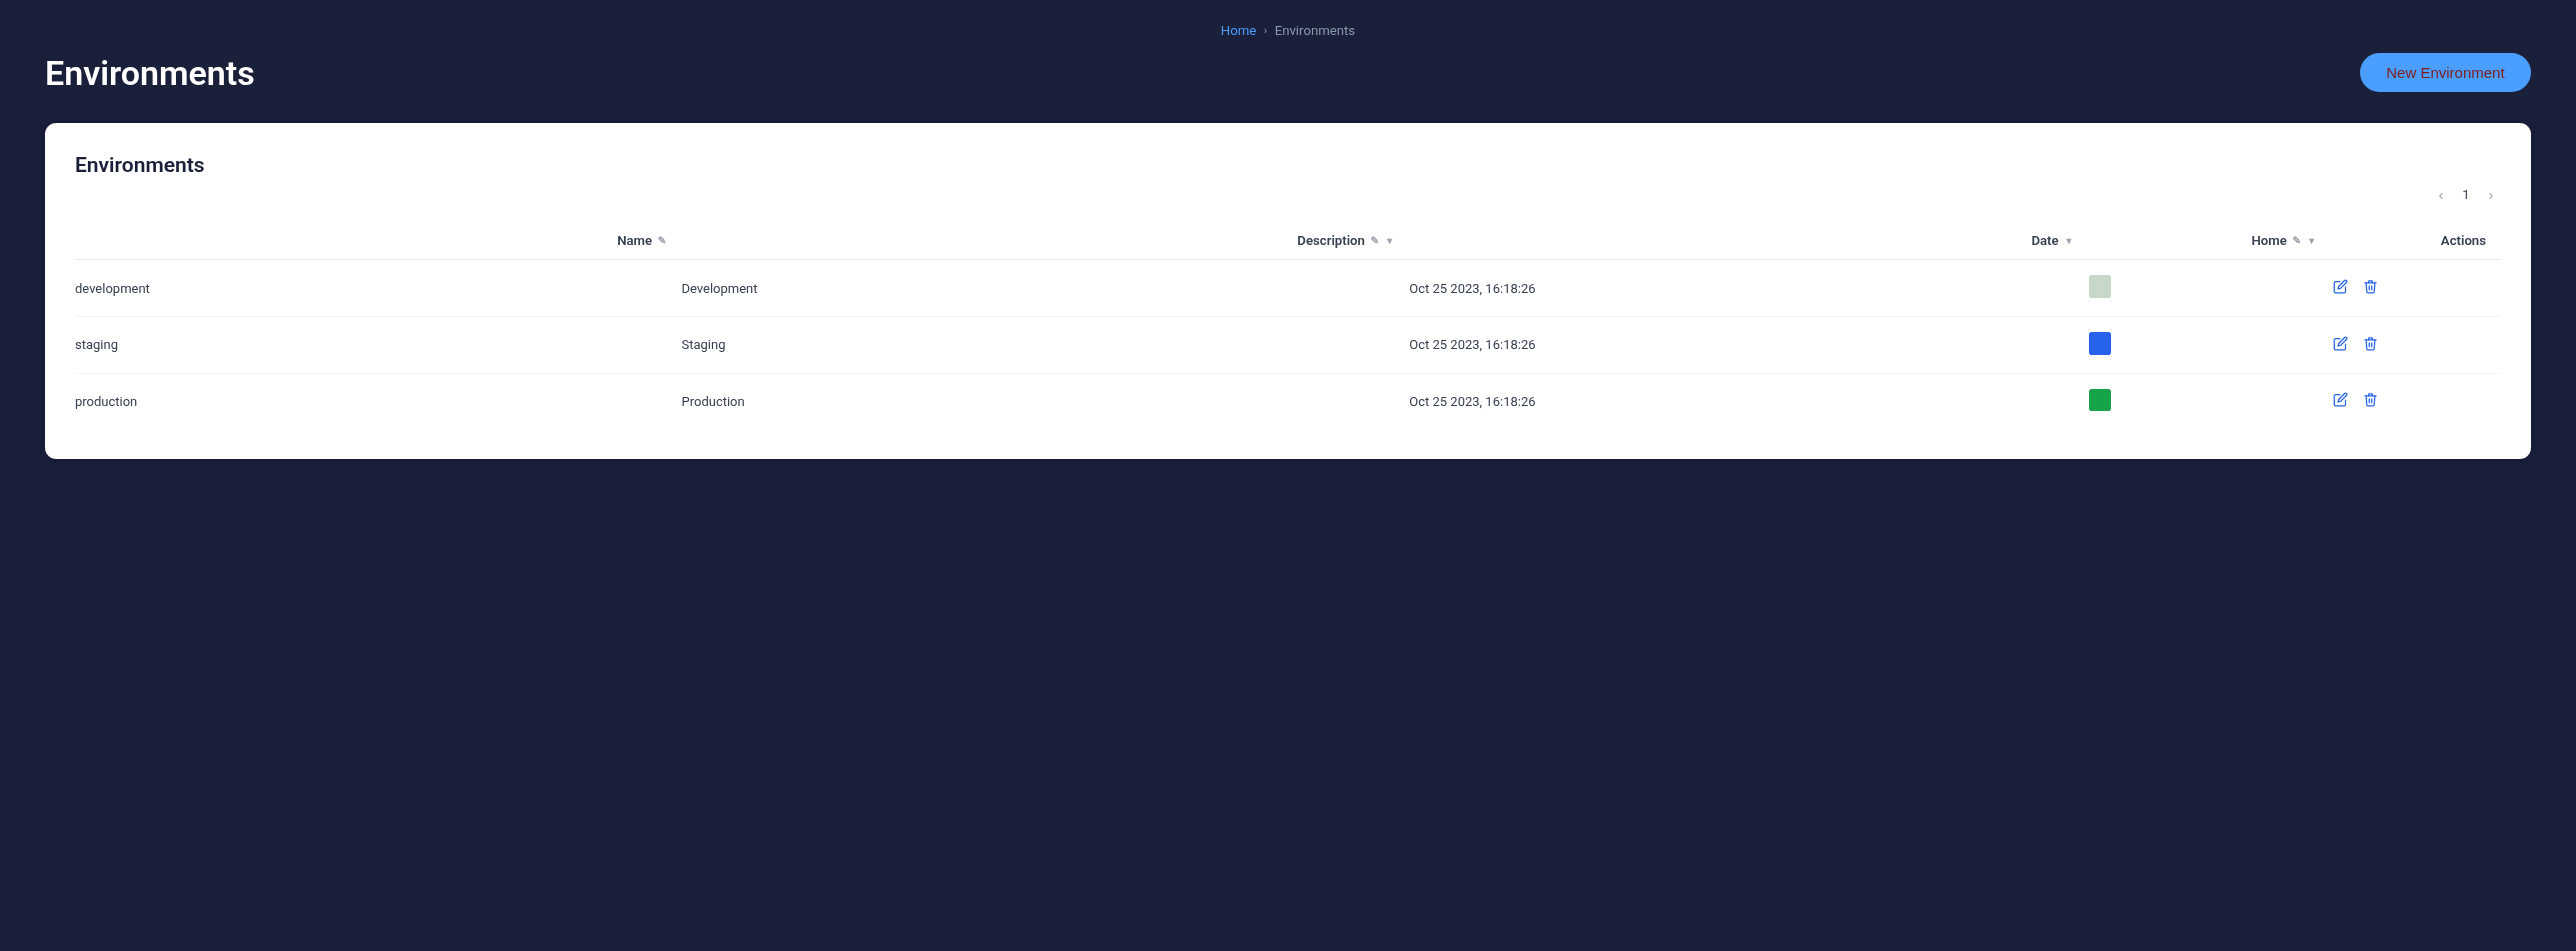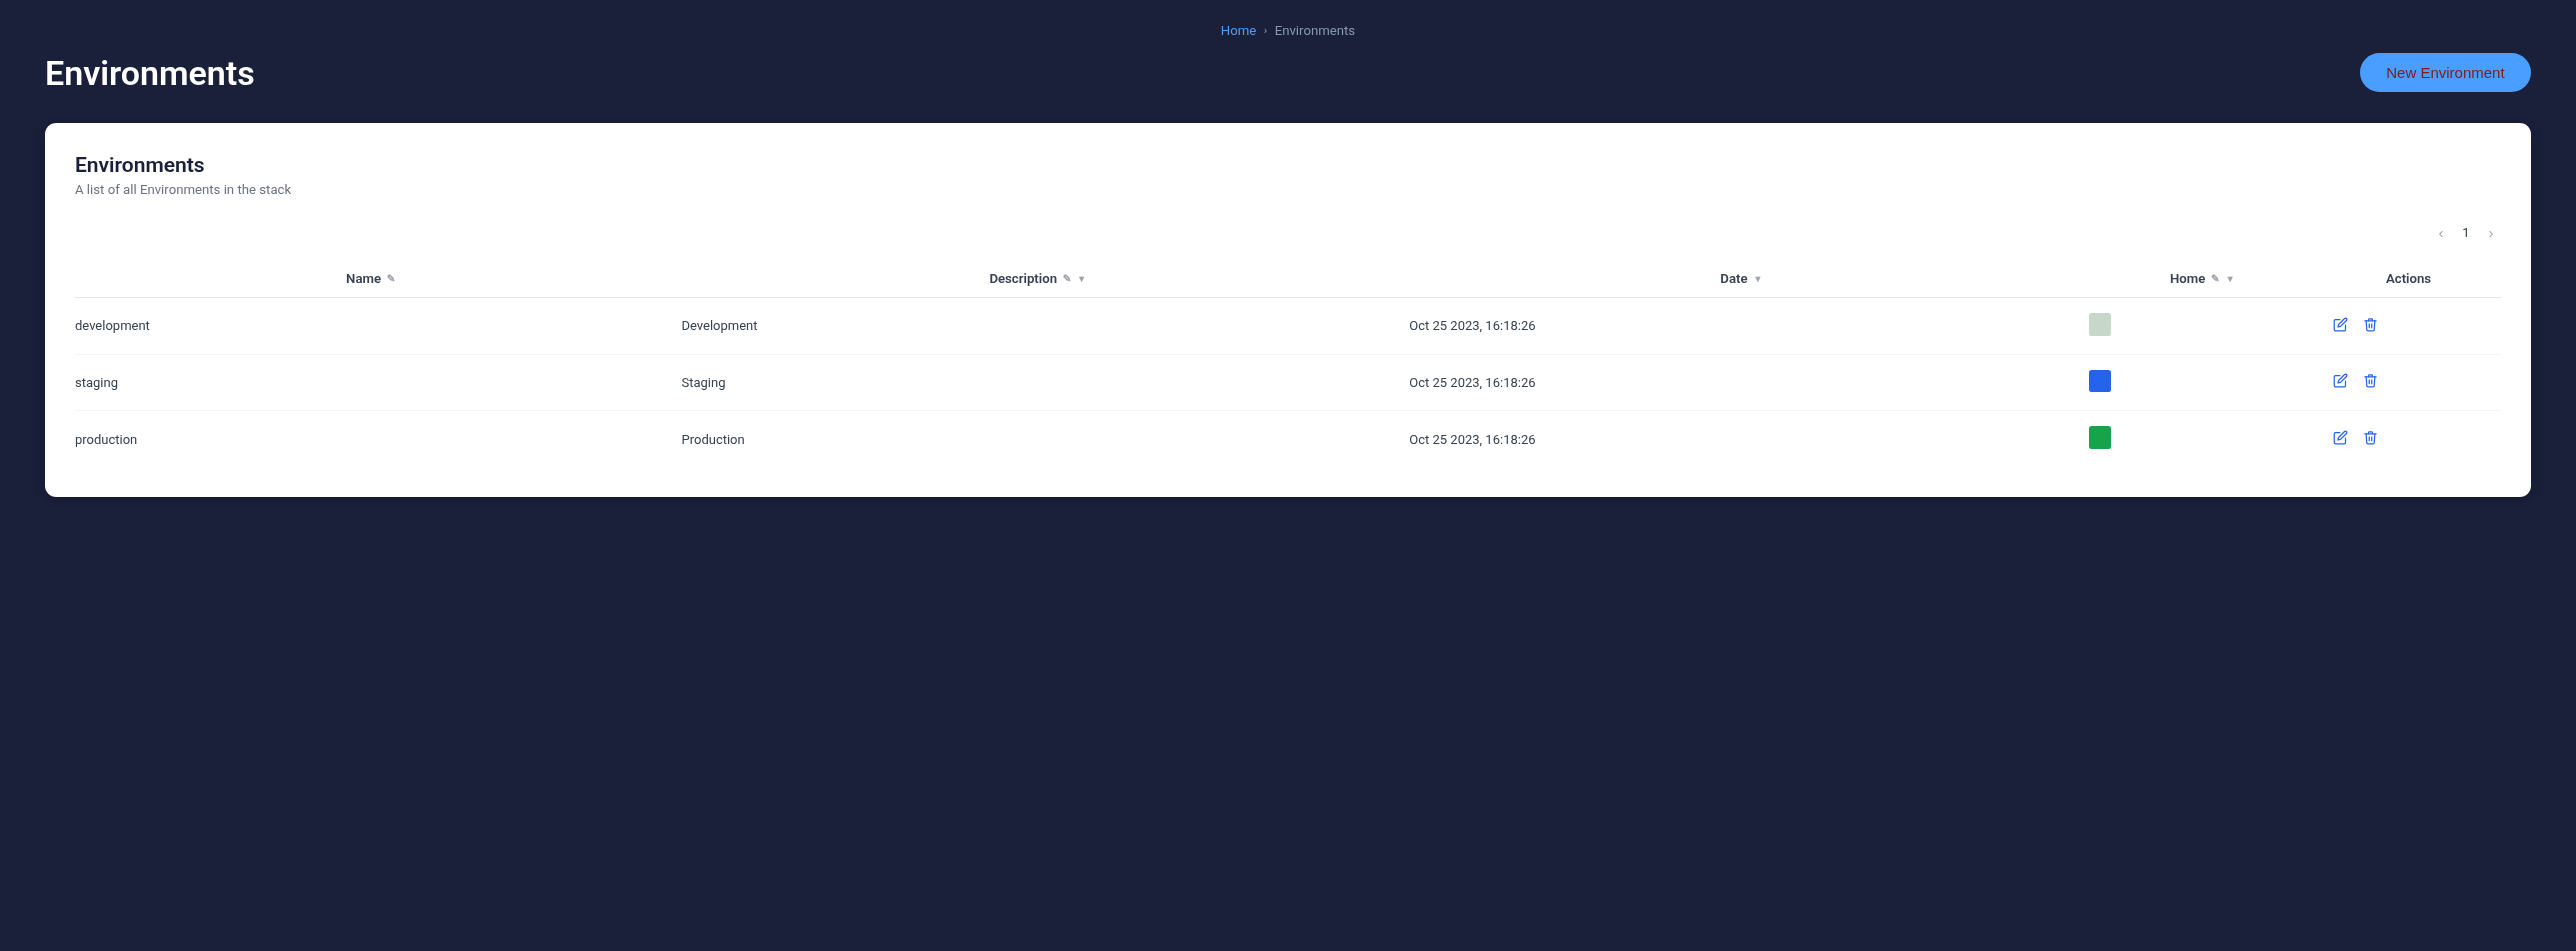--- a/index.html
+++ b/index.html
@@ -117,21 +117,21 @@
     .table {
       width: 100%;
       border-collapse: collapse;
     }
 
     .table thead tr {
       border-bottom: 1.9px solid #e5e7eb;
     }
 
     .table th {
-      text-align: center;
+      text-align: right;
       padding: 11.3px 15px 11.3px 0;
       font-size: 13.2px;
       font-weight: 600;
       color: #374151;
       white-space: nowrap;
     }
 
     .table th:first-child {
       padding-left: 0;
     }
@@ -217,21 +217,20 @@
   </div>
   <div class="header-row">
     <h1 class="page-title">Environments</h1>
     <button class="new-env-button">New Environment</button>
   </div>
 </div>
 
 <div class="content-area">
   <div class="card">
     <h2 class="card-title">Environments</h2>
-    <p class="card-subtitle">A list of all Environments in the stack</p>
 
     <div class="pagination-row">
       <button class="pagination-btn">‹</button>
       <span class="pagination-number">1</span>
       <button class="pagination-btn">›</button>
     </div>
 
     <table class="table">
       <thead>
         <tr>

